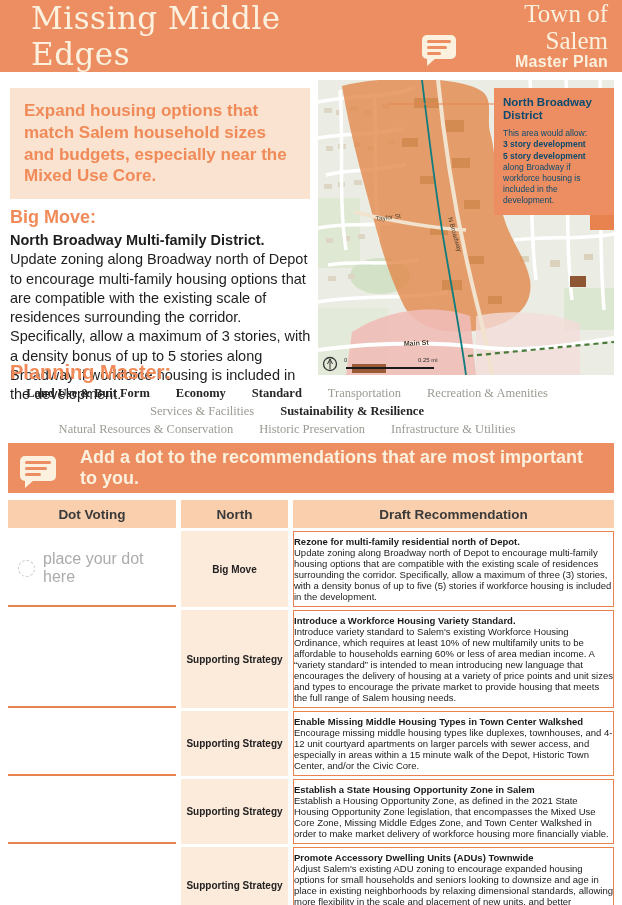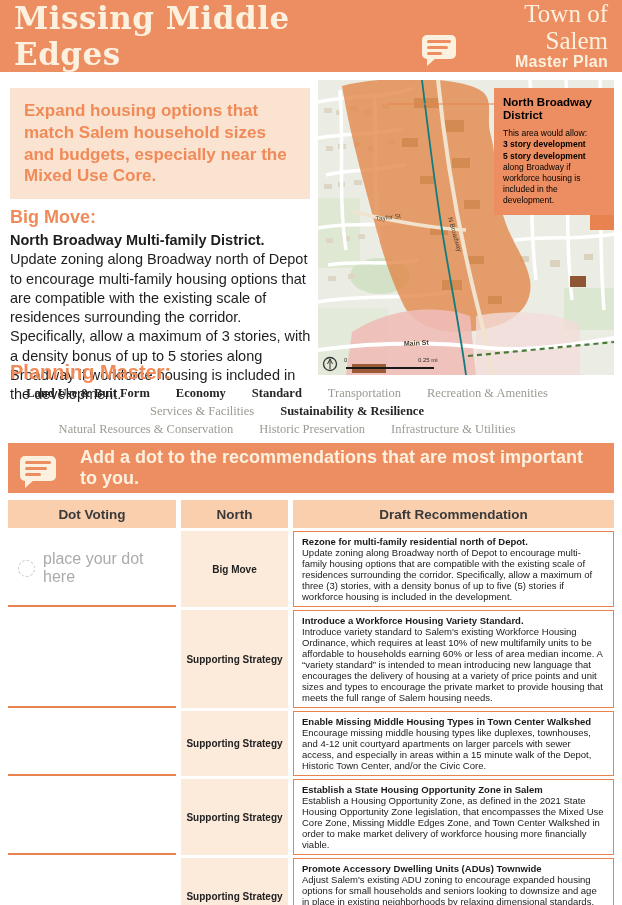--- a/index.html
+++ b/index.html
@@ -2,21 +2,21 @@
 <html><head>
 <meta charset="utf-8">
 <style>
   html,body { margin:0; padding:0; background:#ffffff; }
   .page { position:relative; width:622px; height:905px; background:#ffffff; overflow:hidden;
           font-family:"Liberation Sans", sans-serif; }
 
   
   .header { position:absolute; left:0; top:0; width:622px; height:72px; background:#EC8E61;
             color:#FCF1DE; display:flex; align-items:center; padding:0 14px; box-sizing:border-box; }
-  .page-title { font-family:"DejaVu Serif", serif; font-weight:bold; font-size:31px; margin:0;
+  .page-title { font-family:"DejaVu Serif", serif; font-weight:normal; font-size:31px; margin:17px;
                 letter-spacing:.5px; }
   .speech { position:relative; width:34px; height:24px; background:#FCF1DE; border-radius:5px;
             display:flex; flex-direction:column; justify-content:center; gap:3px; padding:0 5px;
             box-sizing:border-box; flex:none; }
   .speech .sl { display:block; height:3px; background:#EC8E61; border-radius:2px; }
   .speech .sl:nth-child(2){ width:85%; } .speech .sl:nth-child(3){ width:60%; }
   .speech .tail { position:absolute; left:5px; bottom:-7px; width:0; height:0;
                   border-top:8px solid #FCF1DE; border-right:9px solid transparent; }
   .hdr-speech { margin-left:16px; margin-top:22px; }
   .brand { margin-left:auto; text-align:right; line-height:1.05; }
@@ -32,21 +32,21 @@
   .big-move-text { position:absolute; left:10px; top:231px; width:303px; margin:0;
                    font-size:14.5px; line-height:1.33; color:#1E1E1E; }
   .pt-label { position:absolute; left:10px; top:361px; margin:0; color:#F08A58;
               font-size:20px; font-weight:bold; }
 
   
   .map { position:absolute; left:318px; top:80px; width:296px; height:295px; overflow:hidden; }
   .map svg { position:absolute; left:0; top:0; }
   .map text { font-family:"Liberation Sans", sans-serif; }
   .map-callout { position:absolute; left:176px; top:8px; width:120px; box-sizing:border-box;
-                 background:#EC8E61; color:#000000; padding:8px 9px 9px; }
+                 background:#EC8E61; color:#0c4a6e; padding:8px 9px 9px; }
   .mc-title { font-weight:bold; font-size:11.5px; line-height:1.15; margin-bottom:6px; }
   .mc-body { font-size:8.5px; line-height:1.3; }
 
   
   .topics { position:absolute; left:8px; top:384px; width:558px;font-family:Liberation Serif, serif; }
   .t-row { display:flex; justify-content:center; gap:26px; font-size:12.5px; line-height:18px; }
   .topic.on { font-weight:bold; color:#262626; }
   .topic.off { color:#9B9B93; }
 
   
@@ -59,21 +59,21 @@
   .votetable { position:absolute; left:8px; top:500px; width:606px; display:grid;
                grid-template-columns:168px 107px 321px; column-gap:5px; row-gap:3px;
                grid-template-rows:28px auto auto auto auto auto; }
   .th { background:#F9CFAE; display:flex; align-items:center; justify-content:center;
         font-weight:bold; font-size:13.5px; color:#3A3A3A; }
   .cell-dot { border-bottom:2px solid #E8834F; display:flex; align-items:center;
               padding-left:10px; gap:8px; color:#ABABAB; font-size:16px; background:#fff; }
   .dot-circle { width:15px; height:15px; border:1.5px dashed #C9C9C9; border-radius:50%; flex:none; }
   .cell-type { background:#FCEADB; display:flex; align-items:center; justify-content:center;
                text-align:center; font-weight:bold; font-size:10px; color:#222222; padding:4px; box-sizing:border-box; }
-  .cell-rec { border:1px solid #E8834F; background:#fff; padding:4px 8px; font-size:9.5px;
+  .cell-rec { border:1px solid #E8834F; background:#fff; padding:4px 0; font-size:9.5px;
               line-height:1.16; color:#1A1A1A; box-sizing:border-box; }
   .rec-title { font-weight:bold; }
 </style>
 </head>
 <body>
 
 <div class="page">
 
   <header class="header">
     <h1 class="page-title">Missing Middle Edges</h1>

